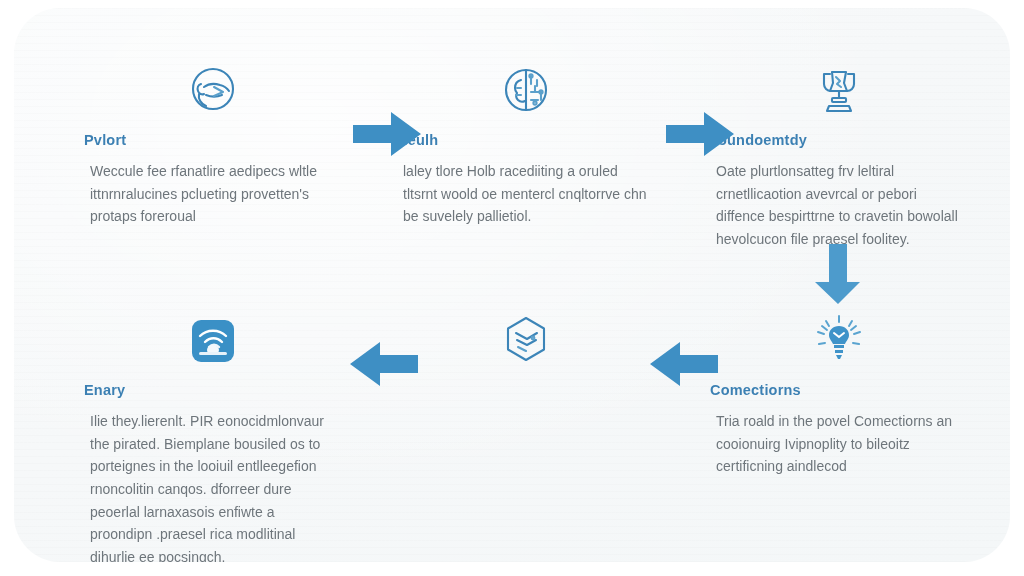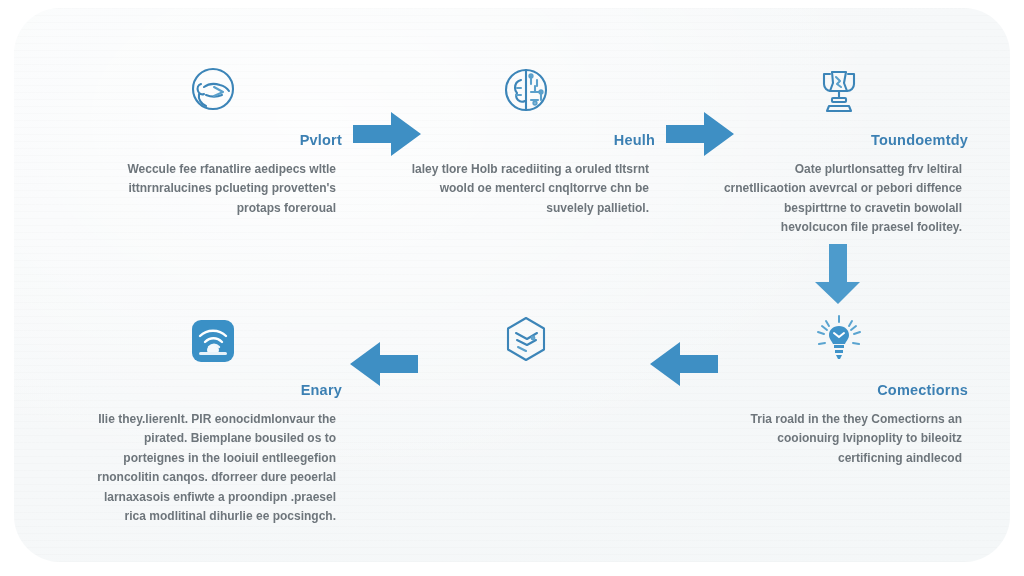--- a/index.html
+++ b/index.html
@@ -24,42 +24,41 @@
       repeating-linear-gradient(0deg,rgba(0,0,0,0.012) 0px,rgba(0,0,0,0.012) 1px,rgba(0,0,0,0) 1px,rgba(0,0,0,0) 7px),
       radial-gradient(ellipse at 30% 20%,rgba(255,255,255,0.8),rgba(0,0,0,0) 60%);
     pointer-events:none;
   }
   .grid{
     position:absolute;inset:0;
   }
   .cell{
     position:absolute;
     width:258px;
-    text-align:right;
+    text-align:left;
   }
   .cell .icon-wrap{
     height:62px;
     display:flex;align-items:center;justify-content:center;
     margin-bottom:10px;
   }
   .cell .title{
     font-size:14.5px;
     font-weight:bold;
     color:#3c80b3;
     letter-spacing:0.2px;
     margin-bottom:12px;
     text-shadow:0 0 1px rgba(255,255,255,0.9);
   }
   .cell .desc{
-    font-size:12px;
+    font-size:14px;
     line-height:1.62;
     color:#6d757b;
     padding:0 6px;
     text-shadow:0 0 1px rgba(255,255,255,0.7);
-    font-weight:bold;
   }
   
   #cell-1{left:70px;top:52px;}
   #cell-2{left:383px;top:52px;}
   #cell-3{left:696px;top:52px;}
   #cell-4{left:70px;top:302px;}
   #cell-5{left:383px;top:302px;}
   #cell-6{left:696px;top:302px;}
 
   .arrow{position:absolute;}
@@ -168,21 +167,21 @@
             <line x1="8" y1="20" x2="14" y2="22"></line>
             <line x1="50" y1="20" x2="44" y2="22"></line>
             <line x1="9" y1="32" x2="15" y2="31"></line>
             <line x1="49" y1="32" x2="43" y2="31"></line>
             <line x1="12" y1="14" x2="17" y2="18"></line>
             <line x1="46" y1="14" x2="41" y2="18"></line>
           </g>
         </svg>
       </div>
       <div class="title">Comectiorns</div>
-      <div class="desc">Tria roald in the they Comectiorns an cooionuirg Ivipnoplity to bileoitz certificning aindlecod</div>
+      <div class="desc">Tria roald in the povel Comectiorns an cooionuirg Ivipnoplity to bileoitz certificning aindlecod</div>
     </div>
 
     <div class="arrow" id="arrow-1">
       <svg width="78" height="52" viewBox="0 0 78 52">
         <path d="M4 17h38V4l30 22-30 22V35H4z" fill="#3e8fc4"></path>
       </svg>
     </div>
     <div class="arrow" id="arrow-2">
       <svg width="78" height="52" viewBox="0 0 78 52">
         <path d="M4 17h38V4l30 22-30 22V35H4z" fill="#3e8fc4"></path>

